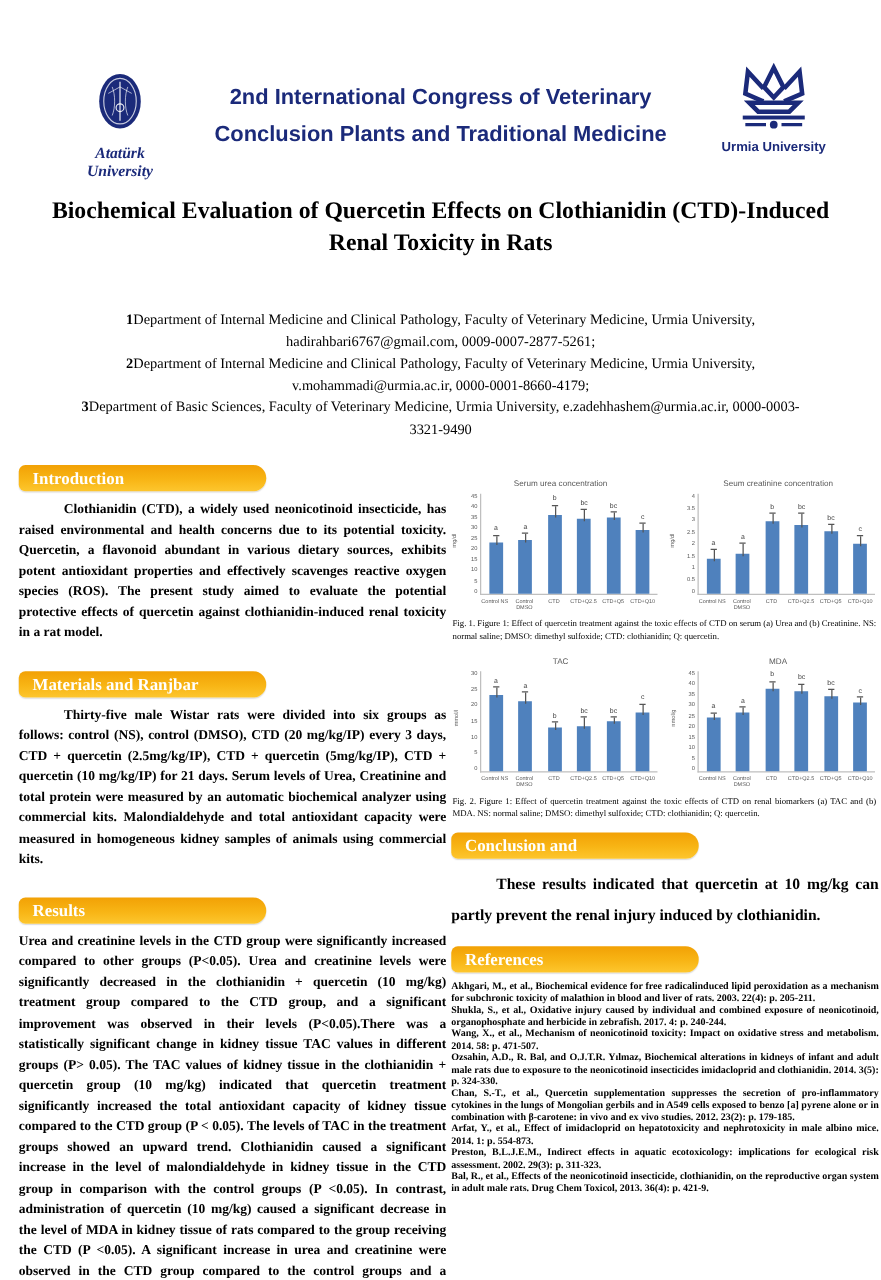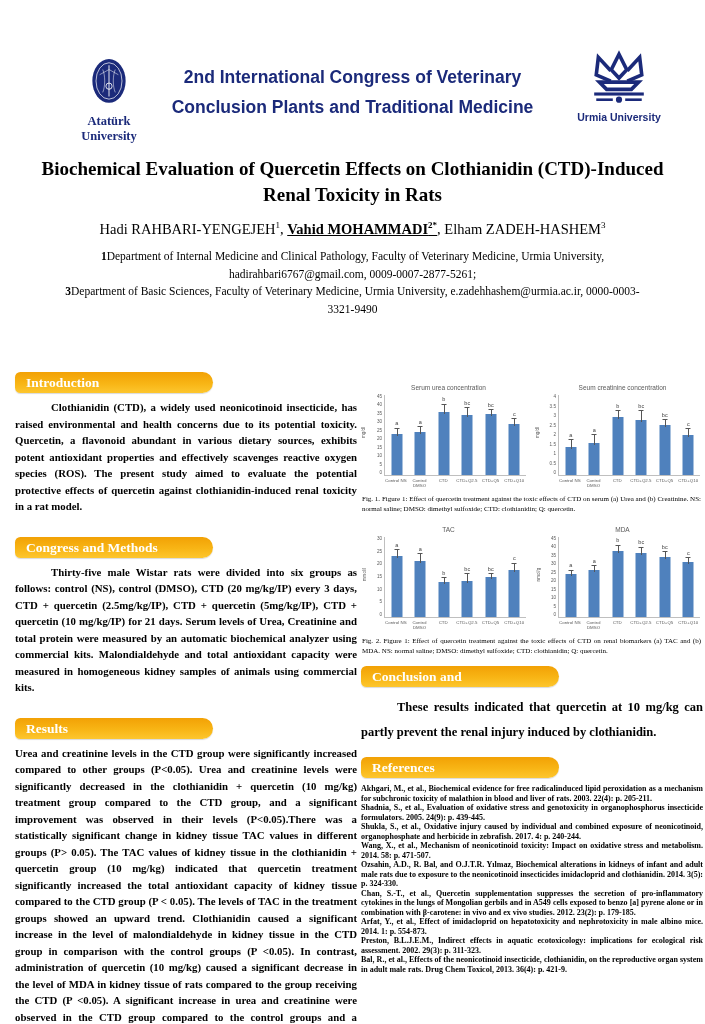--- a/index.html
+++ b/index.html
@@ -2,21 +2,21 @@
 <html><head>
 <meta charset="utf-8">
 <style>
   html,body{margin:0;padding:0;background:#e8e8e8;}
   .page{position:relative;width:705px;height:1024px;background:#ffffff;overflow:hidden;
         font-family:"Liberation Serif",serif;color:#000;margin:0 auto;}
 
   
   .hdr{position:absolute;top:48px;left:0;right:0;height:100px;}
   .logo{position:absolute;text-align:center;color:#1B2A7A;}
-  .logo-ataturk{left:61px;top:8px;width:96px;}
+  .logo-ataturk{left:48px;top:8px;width:96px;font-style:italic;}
   .logo-ataturk .lbl{font-family:"Liberation Serif",serif;font-weight:bold;font-size:12.5px;line-height:15px;margin-top:2px;}
   .logo-urmia{right:34px;top:2px;width:104px;}
   .logo-urmia .lbl{font-family:"Liberation Sans",sans-serif;font-weight:bold;font-size:10.5px;margin-top:1px;}
   .congress{position:absolute;left:140px;right:140px;top:14px;text-align:center;
             font-family:"Liberation Sans",sans-serif;font-weight:bold;font-size:17.5px;
             line-height:30px;color:#1B2A7A;}
 
   
   .main-title{position:absolute;top:156px;left:18px;right:18px;text-align:center;
               font-weight:bold;font-size:19px;line-height:26px;margin:0;}
@@ -114,31 +114,31 @@
       </svg>
       <div class="lbl">Urmia University</div>
     </div>
   </div>
 
   <h1 class="main-title">
     <span>Biochemical Evaluation of Quercetin Effects on Clothianidin (CTD)-Induced</span><br>
     <span>Renal Toxicity in Rats</span>
   </h1>
 
-  <div class="authors" id="authors"><span>Hadi RAHBARI-YENGEJEH<sup>1</sup></span>, <span class="emph">Vahid MOHAMMADI<sup>2*</sup></span>, <span>Elham ZADEH-HASHEM<sup>3</sup></span></div>
   <div class="affils" id="affils">
       <div><b>1</b>Department of Internal Medicine and Clinical Pathology, Faculty of Veterinary Medicine, Urmia University, hadirahbari6767@gmail.com, 0009-0007-2877-5261;</div>
+      <div><b>2</b>Department of Internal Medicine and Clinical Pathology, Faculty of Veterinary Medicine, Urmia University, v.mohammadi@urmia.ac.ir, 0000-0001-8660-4179;</div>
       <div><b>3</b>Department of Basic Sciences, Faculty of Veterinary Medicine, Urmia University, e.zadehhashem@urmia.ac.ir, 0000-0003-3321-9490</div>
     </div>
 
   <div class="col col-left">
     <div class="sec-header">Introduction</div>
     <p class="body-text indent">Clothianidin (CTD), a widely used neonicotinoid insecticide, has raised environmental and health concerns due to its potential toxicity. Quercetin, a flavonoid abundant in various dietary sources, exhibits potent antioxidant properties and effectively scavenges reactive oxygen species (ROS). The present study aimed to evaluate the potential protective effects of quercetin against clothianidin-induced renal toxicity in a rat model.</p>
 
-    <div class="sec-header">Congress and Methods</div>
+    <div class="sec-header">Materials and Ranjbar</div>
     <p class="body-text indent">Thirty-five male Wistar rats were divided into six groups as follows: control (NS), control (DMSO), CTD (20 mg/kg/IP) every 3 days, CTD + quercetin (2.5mg/kg/IP), CTD + quercetin (5mg/kg/IP), CTD + quercetin (10 mg/kg/IP) for 21 days. Serum levels of Urea, Creatinine and total protein were measured by an automatic biochemical analyzer using commercial kits. Malondialdehyde and total antioxidant capacity were measured in homogeneous kidney samples of animals using commercial kits.</p>
 
     <div class="sec-header">Results</div>
     <p class="body-text results-text">Urea and creatinine levels in the CTD group were significantly increased compared to other groups (P&lt;0.05). Urea and creatinine levels were significantly decreased in the clothianidin + quercetin (10 mg/kg) treatment group compared to the CTD group, and a significant improvement was observed in their levels (P&lt;0.05).There was a statistically significant change in kidney tissue TAC values in different groups (P&gt; 0.05). The TAC values of kidney tissue in the clothianidin + quercetin group (10 mg/kg) indicated that quercetin treatment significantly increased the total antioxidant capacity of kidney tissue compared to the CTD group (P &lt; 0.05). The levels of TAC in the treatment groups showed an upward trend. Clothianidin caused a significant increase in the level of malondialdehyde in kidney tissue in the CTD group in comparison with the control groups (P &lt;0.05). In contrast, administration of quercetin (10 mg/kg) caused a significant decrease in the level of MDA in kidney tissue of rats compared to the group receiving the CTD (P &lt;0.05). A significant increase in urea and creatinine were observed in the CTD group compared to the control groups and a significant decrease was observed in the CTD+quercetin (10 mg/kg/daily) group in comparison with the clothianidin group (P &lt;0.05). Also, there was no significant change in serum total protein between treatment groups (P &lt;0.05).</p>
   </div>
 
   <div class="col col-right">
     <div class="charts-grid">
       <div class="chart">
           <div class="chart-title">Serum urea concentration</div>
@@ -398,21 +398,20 @@
         </div>
     </div>
     <p class="fig-caption">Fig. 2. Figure 1: Effect of quercetin treatment against the toxic effects of CTD on renal biomarkers (a) TAC and (b) MDA. NS: normal saline; DMSO: dimethyl sulfoxide; CTD: clothianidin; Q: quercetin.</p>
 
     <div class="sec-header mt8">Conclusion and Recommendations</div>
     <p class="concl-text indent">These results indicated that quercetin at 10 mg/kg can partly prevent the renal injury induced by clothianidin.</p>
 
     <div class="sec-header mt12">References</div>
     <div class="refs" id="refs">
         <div class="ref">Akhgari, M., et al., Biochemical evidence for free radicalinduced lipid peroxidation as a mechanism for subchronic toxicity of malathion in blood and liver of rats. 2003. 22(4): p. 205-211.</div>
-        <div class="ref">Shadnia, S., et al., Evaluation of oxidative stress and genotoxicity in organophosphorus insecticide formulators. 2005. 24(9): p. 439-445.</div>
         <div class="ref">Shukla, S., et al., Oxidative injury caused by individual and combined exposure of neonicotinoid, organophosphate and herbicide in zebrafish. 2017. 4: p. 240-244.</div>
         <div class="ref">Wang, X., et al., Mechanism of neonicotinoid toxicity: Impact on oxidative stress and metabolism. 2014. 58: p. 471-507.</div>
         <div class="ref">Ozsahin, A.D., R. Bal, and O.J.T.R. Yılmaz, Biochemical alterations in kidneys of infant and adult male rats due to exposure to the neonicotinoid insecticides imidacloprid and clothianidin. 2014. 3(5): p. 324-330.</div>
         <div class="ref">Chan, S.-T., et al., Quercetin supplementation suppresses the secretion of pro-inflammatory cytokines in the lungs of Mongolian gerbils and in A549 cells exposed to benzo [a] pyrene alone or in combination with β-carotene: in vivo and ex vivo studies. 2012. 23(2): p. 179-185.</div>
         <div class="ref">Arfat, Y., et al., Effect of imidacloprid on hepatotoxicity and nephrotoxicity in male albino mice. 2014. 1: p. 554-873.</div>
         <div class="ref">Preston, B.L.J.E.M., Indirect effects in aquatic ecotoxicology: implications for ecological risk assessment. 2002. 29(3): p. 311-323.</div>
         <div class="ref">Bal, R., et al., Effects of the neonicotinoid insecticide, clothianidin, on the reproductive organ system in adult male rats. Drug Chem Toxicol, 2013. 36(4): p. 421-9.</div>
       </div>
   </div>
 

